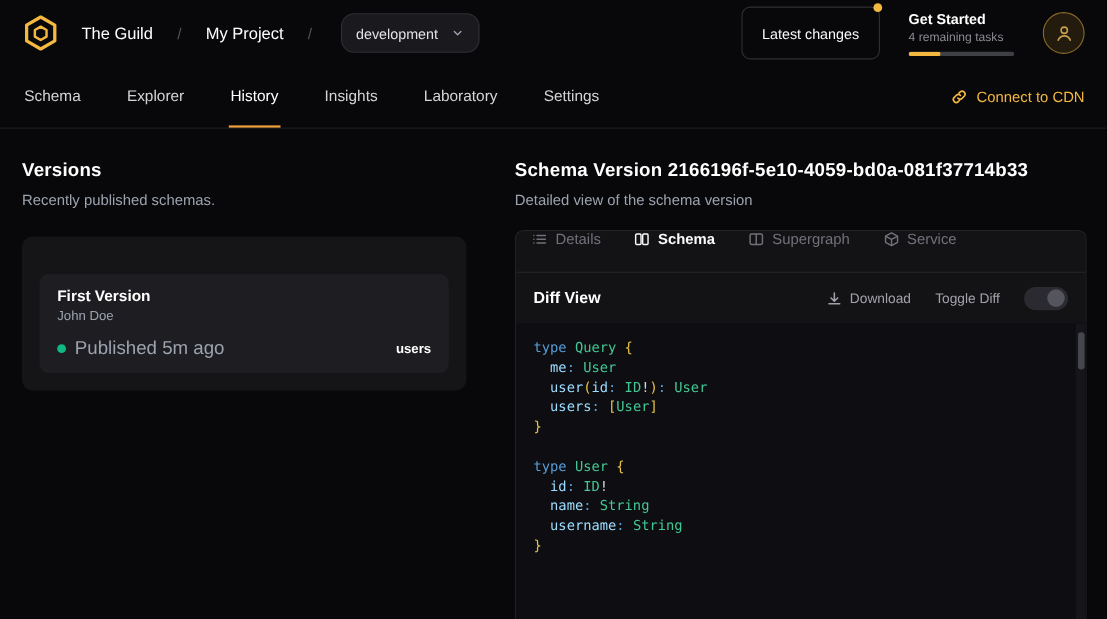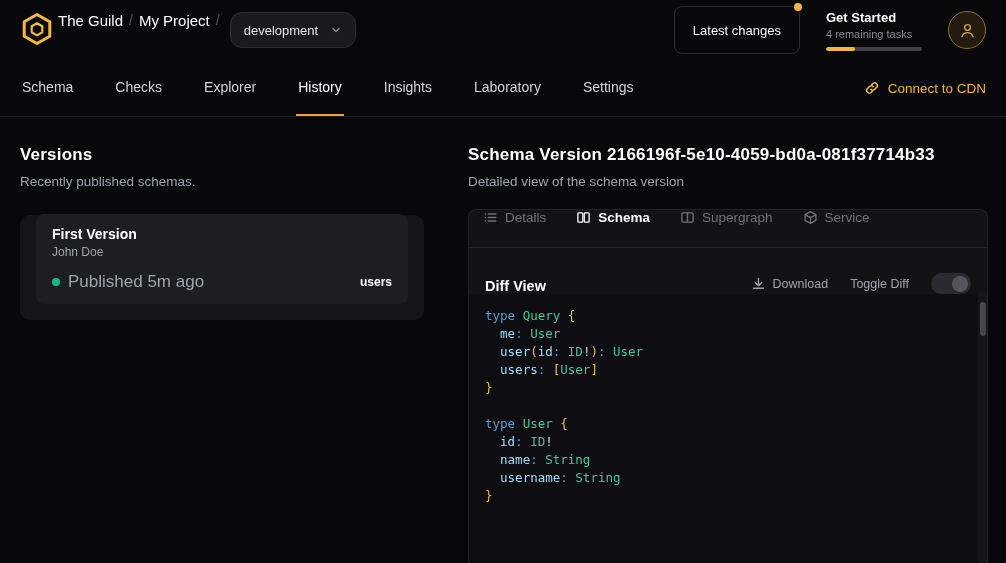--- a/index.html
+++ b/index.html
@@ -3,21 +3,21 @@
 <meta charset="utf-8">
 <style>
   *{margin:0;padding:0;box-sizing:border-box}
   html,body{width:1006px;height:563px;overflow:hidden;background:#08080a;color:#fafafa;
     font-family:"Liberation Sans","DejaVu Sans",sans-serif;-webkit-font-smoothing:antialiased}
   .icon{display:inline-flex;align-items:center;justify-content:center}
   .icon svg{display:block}
 
   
   .topbar{height:60px;display:flex;align-items:center;justify-content:space-between;padding:0 20px}
-  .topbar-left{display:flex;gap:4px}
+  .topbar-left{display:flex;align-items:center;gap:20px}
   .logo{width:34px;height:34px;color:#f4b740;cursor:pointer}
   .crumb{font-size:15px;color:#fff;cursor:pointer}
   .crumb-sep{color:#52525b;font-size:14px;margin:0 2px}
   .env-select{display:flex;align-items:center;gap:12px;height:36px;padding:0 13px;background:#1a1a1e;
     border:1px solid #2e2e34;border-radius:12px;font-size:13px;color:#e4e4e7;cursor:pointer;margin-left:4px}
   .env-select .icon{color:#9ca3af}
   .topbar-right{display:flex;align-items:center;gap:26px}
   .latest-btn{position:relative;height:48px;padding:0 18px;background:transparent;border:1px solid #2e2e34;
     border-radius:8px;color:#fafafa;font-size:13px;cursor:pointer;font-family:inherit}
   .notif-dot{position:absolute;top:-4px;right:-3px;width:8px;height:8px;border-radius:50%;background:#f4b740}
@@ -38,37 +38,37 @@
   .cdn-link{margin-left:auto;display:flex;align-items:center;gap:8px;color:#f4b740;font-size:13.5px;cursor:pointer}
 
   
   .main{display:flex;height:446px}
   .col-left{width:444px;padding:28px 20px 0 20px;flex-shrink:0}
   .col-right{flex:1;min-width:0;padding:28px 18px 0 24px;display:flex;flex-direction:column}
   .section-title{font-size:17px;font-weight:700;letter-spacing:.2px;color:#fff}
   .section-sub{font-size:13.5px;color:#9ca3af;margin-top:9px}
 
   
-  .versions-card{margin-top:26px;background:#151518;border-radius:10px;padding:16px;height:105px;
+  .versions-card{margin-top:26px;background:#151518;border-radius:10px;padding:16px;height:140px;
     display:flex;flex-direction:column;justify-content:flex-end}
   .version-item{background:#1e1e22;border-radius:8px;padding:12px 16px;cursor:pointer}
   .vi-name{font-size:14px;font-weight:600;color:#fff}
   .vi-author{font-size:12px;color:#9ca3af;margin-top:3px}
   .vi-row{display:flex;align-items:center;margin-top:13px}
   .vi-dot{width:8px;height:8px;border-radius:50%;background:#10b981;margin-right:8px;flex-shrink:0}
   .vi-status{font-size:17px;color:#9ca3af}
   .vi-badge{margin-left:auto;font-size:12px;font-weight:700;color:#fff}
 
   
   .panel{margin-top:20px;flex:1;display:flex;flex-direction:column;background:#131316;
     border:1px solid #232329;border-bottom:none;border-radius:8px 8px 0 0;overflow:hidden}
   .panel-tabs{display:flex;align-items:flex-start;gap:30px;height:38px;padding:0 14px;border-bottom:1px solid #232329;flex-shrink:0}
   .panel-tab{display:flex;align-items:center;gap:7px;font-size:13.5px;color:#71717a;cursor:pointer}
   .panel-tab.active{color:#fafafa;font-weight:600}
-  .diff-head{display:flex;align-items:flex-end;height:46px;padding:0 16px;flex-shrink:0}
+  .diff-head{display:flex;align-items:center;height:46px;padding:0 16px;flex-shrink:0}
   .diff-title{font-size:14.5px;font-weight:700;color:#fff}
   .diff-actions{margin-left:auto;display:flex;align-items:center;gap:22px}
   .download{display:flex;align-items:center;gap:7px;font-size:12.5px;color:#a1a1aa;cursor:pointer}
   .toggle-label{font-size:12.5px;color:#a1a1aa}
   .toggle{width:40px;height:21px;border-radius:11px;background:#2a2a30;position:relative;cursor:pointer;flex-shrink:0}
   .toggle-knob{position:absolute;top:2.5px;right:3px;width:16px;height:16px;border-radius:50%;background:#55555e}
 
   
   .code{flex:1;background:#0e0e12;position:relative;padding:13px 16px;overflow:hidden;
     font-family:"DejaVu Sans Mono","Liberation Mono",monospace;font-size:12.5px;line-height:18px;color:#d4d4d4}
@@ -125,21 +125,20 @@
             <path d="M5 19.6c1.4-3.3 4-4.9 7-4.9s5.6 1.6 7 4.9"></path>
           </svg>
       </span>
     </div>
   </div>
 </header>
 
 <nav class="nav">
   <div class="nav-tabs">
       <div class="nav-tab">Schema</div>
-      <div class="nav-tab">Checks</div>
       <div class="nav-tab">Explorer</div>
       <div class="nav-tab active">History</div>
       <div class="nav-tab">Insights</div>
       <div class="nav-tab">Laboratory</div>
       <div class="nav-tab">Settings</div>
     </div>
   <div class="cdn-link">
     <span class="icon">
       <svg width="16" height="16" viewBox="0 0 16 16" fill="none" stroke="currentColor" stroke-width="1.5" stroke-linecap="round" stroke-linejoin="round">
         <path d="M6.8 9.2a2.7 2.7 0 0 0 3.8.2l2.1-2.1a2.7 2.7 0 0 0-3.8-3.8l-1.1 1.1"></path>

